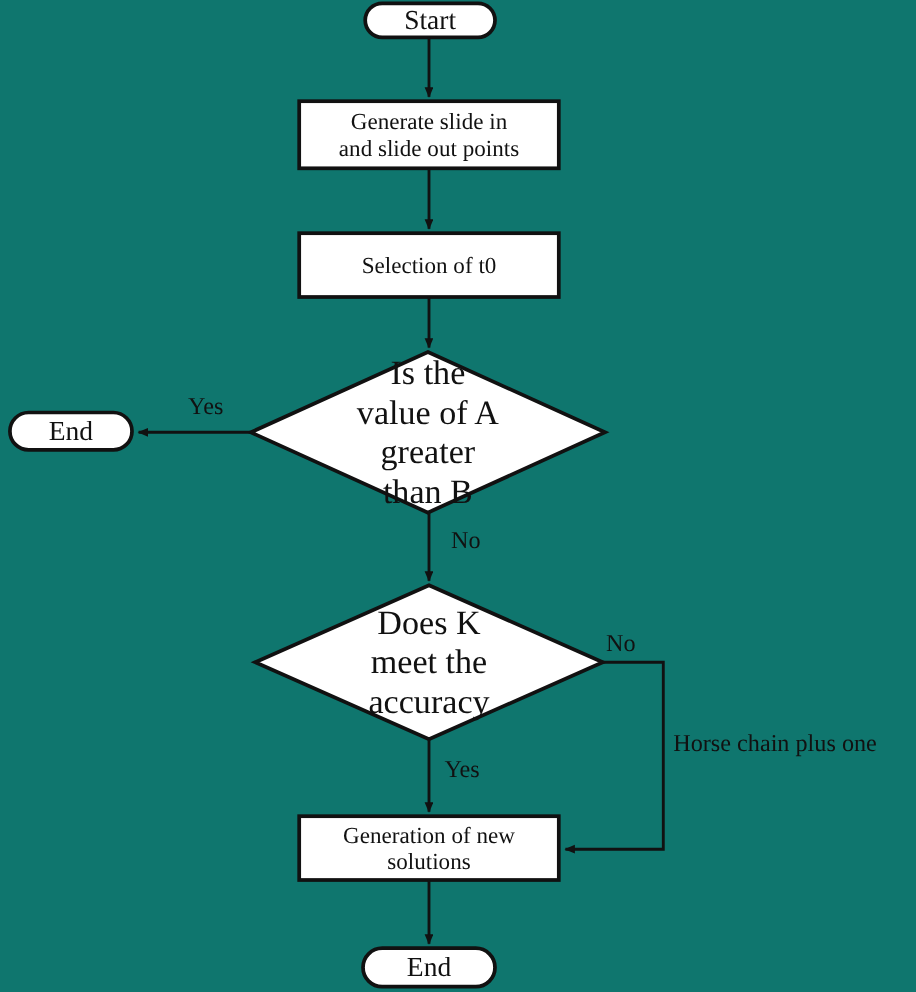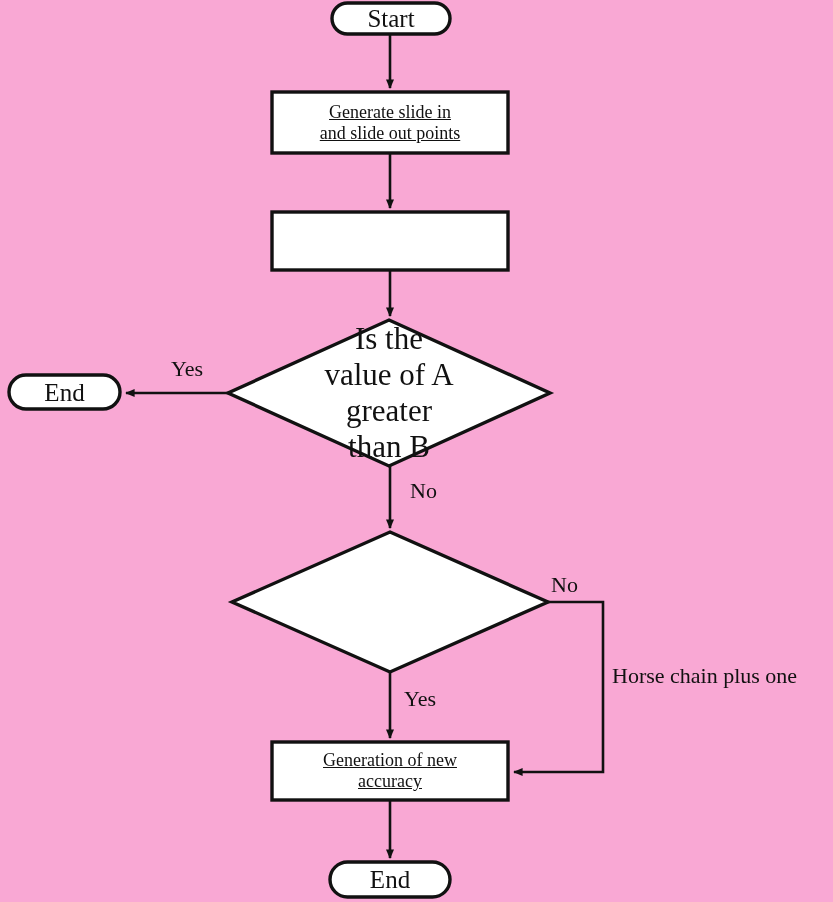--- a/index.html
+++ b/index.html
@@ -8,21 +8,21 @@
     padding: 0;
     background: #ffffff;
   }
   body {
     font-family: "Liberation Serif", "DejaVu Serif", serif;
   }
   #flowchart-root {
     position: relative;
     width: 833px;
     height: 902px;
-    background: #f9a8d4;
+    background: #0f766e;
     overflow: hidden;
   }
   #flow-svg {
     position: absolute;
     left: 0;
     top: 0;
   }
   .node-text {
     position: absolute;
     display: flex;
@@ -31,22 +31,21 @@
     text-align: center;
     color: #111111;
     line-height: 1.16;
     white-space: pre-line;
     pointer-events: none;
   }
   .terminal-text {
     font-size: 25px;
   }
   .process-text {
-    font-size: 18px;
-    text-decoration: underline;
+    font-size: 21px;
   }
   .decision-text {
     font-size: 31px;
   }
   .edge-label {
     position: absolute;
     font-size: 22px;
     color: #111111;
     white-space: nowrap;
     text-align: right;
@@ -95,31 +94,35 @@
     <polyline points="548,602 603,602 603,772 514,772" fill="none" stroke="#111111" stroke-width="2.6" stroke-linejoin="miter" marker-end="url(#arrowhead)"></polyline>
 
     <line x1="390" y1="800" x2="390" y2="858" stroke="#111111" stroke-width="2.6" marker-end="url(#arrowhead)"></line>
   </svg>
 
   <div class="node-text terminal-text" style="left:332px; top:3px; width:118px; height:31px;">Start</div>
 
   <div class="node-text process-text" style="left:272px; top:92px; width:236px; height:61px;">Generate slide in
 and slide out points</div>
 
+  <div class="node-text process-text" style="left:272px; top:212px; width:236px; height:58px;">Selection of t0</div>
 
   <div class="node-text decision-text" style="left:289px; top:331px; width:200px; height:124px;">Is the
 value of A
 greater
 than B</div>
 
   <div class="node-text terminal-text" style="left:9px; top:375px; width:111px; height:34px;">End</div>
 
+  <div class="node-text decision-text" style="left:300px; top:551px; width:180px; height:102px;">Does K
+meet the
+accuracy</div>
 
   <div class="node-text process-text" style="left:272px; top:742px; width:236px; height:58px;">Generation of new
-accuracy</div>
+solutions</div>
 
   <div class="node-text terminal-text" style="left:330px; top:862px; width:120px; height:35px;">End</div>
 
   <div class="edge-label" style="left:171px; top:356px;">Yes</div>
 
   <div class="edge-label" style="left:410px; top:478px;">No</div>
 
   <div class="edge-label" style="left:551px; top:572px;">No</div>
 
   <div class="edge-label" style="left:404px; top:686px;">Yes</div>

